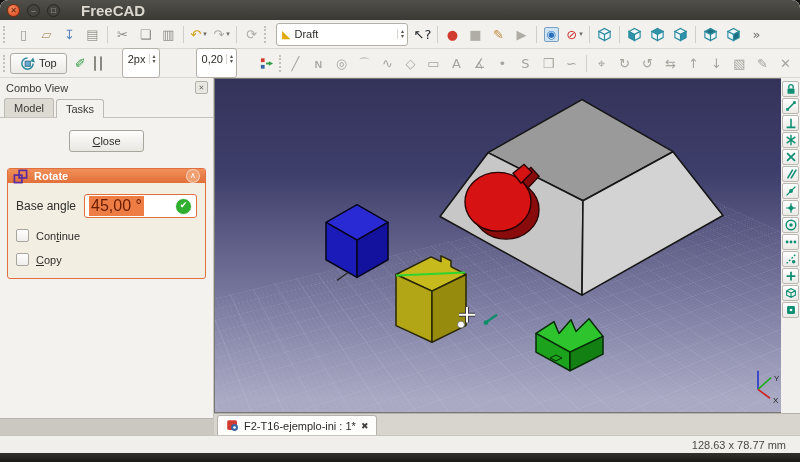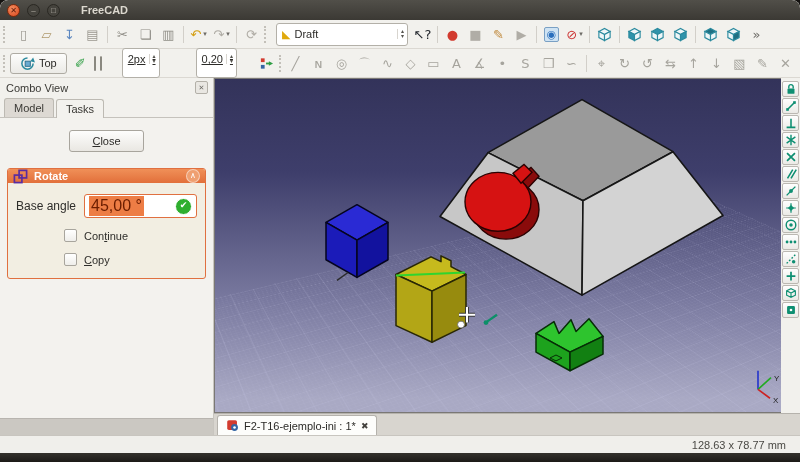--- a/index.html
+++ b/index.html
@@ -3,38 +3,38 @@
 <meta charset="utf-8">
 <style>
   html,body{margin:0;padding:0;background:#141210;}
   body{width:800px;height:462px;overflow:hidden;font-family:"Liberation Sans",sans-serif;-webkit-font-smoothing:antialiased;}
   .screen{width:800px;height:462px;display:flex;flex-direction:column;background:#f2f1ed;border-radius:8px 8px 0 0;overflow:hidden;}
   
   .titlebar{height:20px;flex:0 0 20px;background:linear-gradient(#514f49,#3b3934);display:flex;align-items:center;padding:0 7px;gap:7px;border-radius:8px 8px 0 0;}
   .wbtn{width:13px;height:13px;border-radius:50%;border:1px solid #23211d;box-sizing:border-box;font-size:8px;line-height:11px;text-align:center;padding:0;cursor:default;}
   .wbtn.close{background:radial-gradient(circle at 35% 30%,#f28b5d,#d9481f);border-color:#7e2a0c;color:#58180a;}
   .wbtn.min,.wbtn.max{background:#45433d;color:#b9b5ac;border-color:#2a2823;}
-  .wtitle{color:#dcd8cf;font-weight:bold;font-size:11px;margin-left:14px;}
+  .wtitle{color:#dcd8cf;font-weight:bold;font-size:15px;margin-left:14px;}
   
   .toolbar{height:28px;flex:0 0 28px;background:#f2f1ed;border-bottom:1px solid #dbd8d2;display:flex;align-items:center;padding:0 2px;}
   .handle{width:4px;height:17px;border-left:2px dotted #c3c0b9;margin:0 3px 0 1px;}
   .tseg{display:flex;align-items:center;}
   .tbtn{height:22px;min-width:23px;border:0;background:transparent;border-radius:3px;display:flex;align-items:center;justify-content:center;padding:0 2px;cursor:default;}
   .g{font-family:"DejaVu Sans",sans-serif;font-size:13px;line-height:1;}
   .g.boxed{background:#cfe3f3;border:1px solid #7aa0c4;border-radius:2px;padding:1px 2px;font-size:11px;}
   .dd{font-size:7px;color:#6d6b66;margin-left:2px;font-family:"DejaVu Sans",sans-serif;}
   .tsep{width:1px;height:17px;background:#d2cfc9;margin:0 3px;}
   .combo{display:flex;align-items:center;background:#fff;border:1px solid #b3b0a8;border-radius:3px;height:21px;padding:0 3px 0 5px;font-size:11px;color:#2c2b28;width:122px;margin:0 3px;justify-content:space-between;}
   .combo .val{flex:1;margin-left:4px;}
   .spincol{display:flex;flex-direction:column;align-items:center;line-height:5px;font-size:6px;color:#55534e;border-left:1px solid #d8d5cf;padding-left:3px;margin-left:3px;}
   .wbico{color:#e0a90c;font-size:11px;font-family:"DejaVu Sans",sans-serif;}
   
   .pushbtn{display:flex;align-items:center;gap:4px;background:linear-gradient(#fdfdfc,#ebeae6);border:1px solid #aeaba3;border-radius:3px;height:21px;padding:0 9px;font-size:11px;color:#2c2b28;margin:0 2px;cursor:default;}
   .swatch{width:15px;height:15px;border:1px solid #8a8880;border-radius:2px;margin:0 2px;padding:0;cursor:default;}
-  .spinbox{display:flex;align-items:center;background:#fff;border:1px solid #b3b0a8;border-radius:3px;height:20px;padding:0 3px 8px 5px;font-size:11px;color:#2c2b28;margin:0 18px;text-decoration:underline;}
+  .spinbox{display:flex;align-items:center;background:#fff;border:1px solid #b3b0a8;border-radius:3px;height:20px;padding:0 3px 8px 5px;font-size:11px;color:#2c2b28;margin:0 18px;}
   
   .main{flex:1;display:flex;min-height:0;background:#f2f1ed;}
   .dock{width:213px;flex:0 0 213px;display:flex;flex-direction:column;background:#f2f1ed;border-right:1px solid #c8c5bf;}
   .dock-header{height:17px;display:flex;align-items:center;justify-content:space-between;padding:1px 5px 0 6px;font-size:11px;color:#3a3935;}
   .dock-close{width:13px;height:13px;border:1px solid #b3b0a8;border-radius:2px;background:#e9e7e2;color:#6d6b66;font-size:7px;line-height:11px;text-align:center;padding:0;cursor:default;}
   .tabs{display:flex;gap:2px;padding:2px 4px 0 4px;border-bottom:1px solid #c5c2bc;}
   .tab{font-size:11px;color:#3a3935;background:#ddd9d3;border:1px solid #bdbab3;border-bottom:none;border-radius:3px 3px 0 0;padding:3px 9px;cursor:default;}
   .tab.active{background:#f3f2ee;position:relative;top:1px;}
   .dock-body{flex:1;background:#f3f2ee;padding:12px 7px 0 7px;display:flex;flex-direction:column;min-height:0;}
   .close-row{display:flex;justify-content:center;}
@@ -43,21 +43,21 @@
   .task{border:1px solid #e07040;border-radius:3px;margin-top:16px;background:#f2eee2;}
   .task-header{height:14px;background:linear-gradient(#f09058,#e26f3a);display:flex;align-items:center;gap:6px;padding:0 5px;border-radius:2px 2px 0 0;}
   .task-title{flex:1;color:#fff;font-weight:bold;font-size:11px;}
   .task-collapse{width:14px;height:14px;border-radius:50%;background:#ef9f70;border:1px solid rgba(255,255,255,.5);color:#fff;font-size:8px;line-height:12px;text-align:center;padding:0;cursor:default;}
   .task-body{padding:11px 8px 12px 8px;}
   .frow{display:flex;align-items:center;gap:8px;}
   .flabel{font-size:12px;color:#2f2e2b;white-space:nowrap;}
   .angle-field{flex:1;background:#fff;border:1px solid #e07040;border-radius:3px;height:22px;display:flex;align-items:center;justify-content:space-between;padding:0 4px;}
   .angle-value{background:#ed7d45;color:#6b1d00;font-size:16px;padding:1px 2px;}
   .valid{width:15px;height:15px;border-radius:50%;background:#2fae2f;border:1px solid #fff;color:#fff;font-size:9px;line-height:13px;text-align:center;}
-  .cbrow{display:flex;align-items:center;gap:7px;margin-top:11px;font-size:11px;color:#2f2e2b;margin-left:48px;}
+  .cbrow{display:flex;align-items:center;gap:7px;margin-top:11px;font-size:11px;color:#2f2e2b;}
   .cb{width:13px;height:13px;border:1px solid #a8a59d;border-radius:2px;background:linear-gradient(#fff,#efeeea);padding:0;cursor:default;}
   .dock-foot{height:16px;flex:0 0 16px;background:#cbc8c2;border-top:1px solid #b8b5af;}
   
   .mdi{flex:1;display:flex;flex-direction:column;min-width:0;}
   .viewrow{flex:1;display:flex;min-height:0;}
   .viewport{flex:1;position:relative;overflow:hidden;background:linear-gradient(#33335a,#3e3e6b 28%,#7f7fa4 70%,#a9a9c4 96%);border:1px solid #7a7875;border-right:none;}
   .gridplane{position:absolute;left:-35%;top:-8%;width:175%;height:165%;
     background:
       repeating-linear-gradient(0deg, rgba(205,205,235,.30) 0 1px, transparent 1px 26px),
       repeating-linear-gradient(90deg, rgba(205,205,235,.30) 0 1px, transparent 1px 26px),

